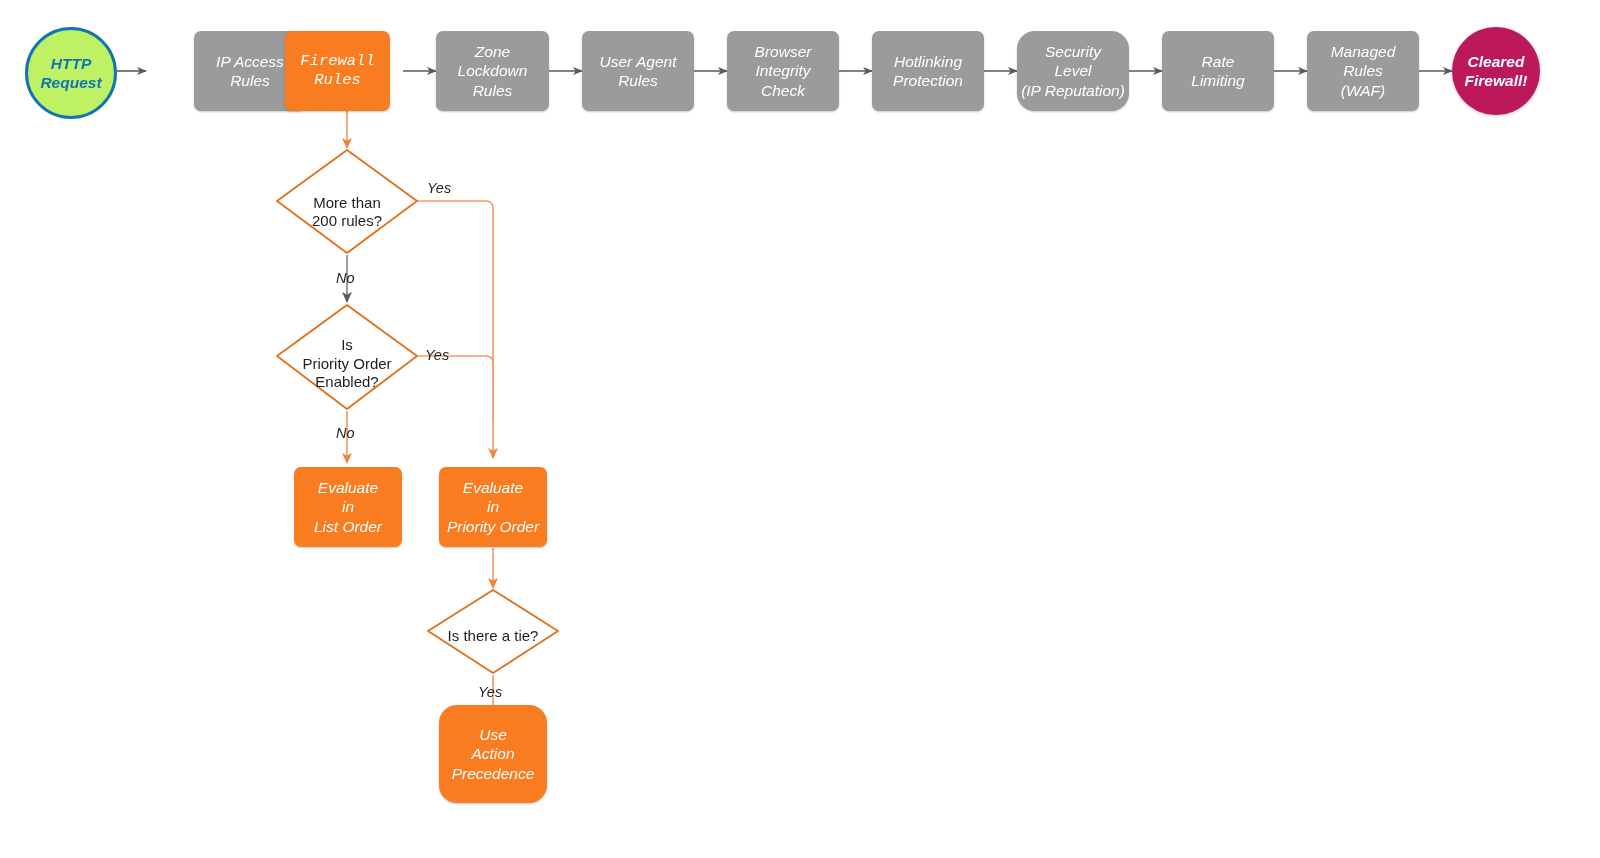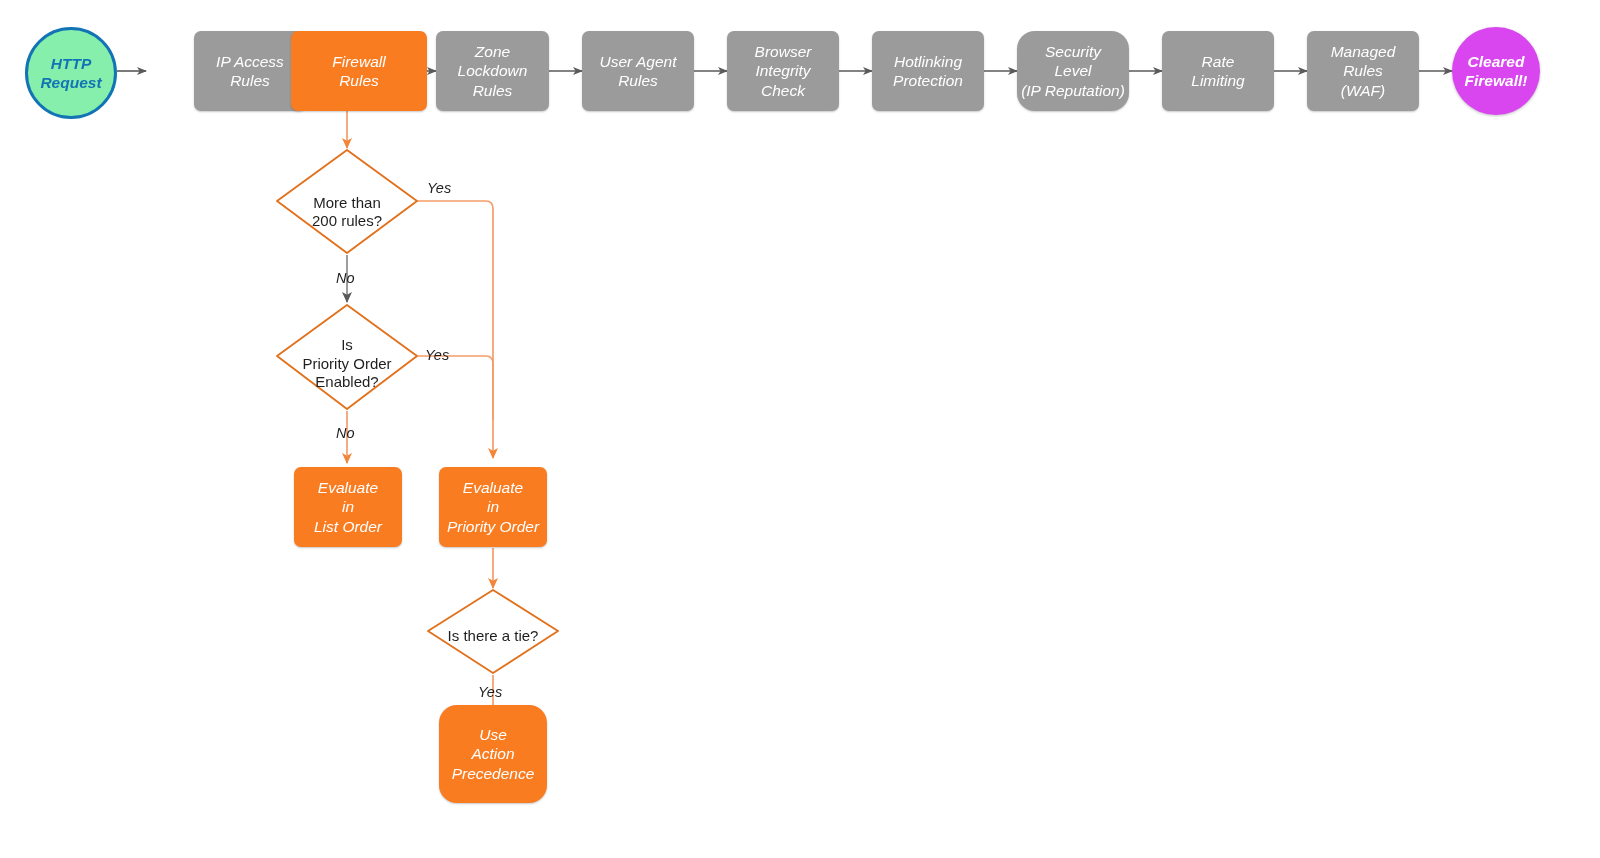--- a/index.html
+++ b/index.html
@@ -43,26 +43,26 @@
   }
   .node-gray { background: #9b9b9b; }
   .node-orange { background: #f97c21; }
   .node-terminator {
     border-radius: 50%;
     font-style: italic;
     font-weight: bold;
     font-size: 15.5px;
   }
   .term-start {
-    background: #86efac;
+    background: #bef264;
     border: 3.5px solid #1374b5;
     color: #1374b5;
   }
   .term-end {
-    background: #d946ef;
+    background: #be185d;
     border: none;
     color: #ffffff;
     box-shadow: 0 1px 3px rgba(0,0,0,0.25);
   }
   .node-decision-label {
     position: absolute;
     display: flex;
     align-items: flex-end;
     justify-content: center;
     text-align: center;
@@ -140,21 +140,21 @@
   <div class="node node-terminator term-start" style="left:25px; top:27px; width:92px; height:92px;">
     <span>HTTP
 Request</span>
   </div>
 
   <div class="node node-process node-gray" style="left:146px; top:31px; width:112px; height:80px;margin-left:48px;">
     <span>IP Access
 Rules</span>
   </div>
 
-  <div class="node node-process node-orange" style="left:291px; top:31px; width:136px; height:80px;">
+  <div class="node node-process node-orange" style="left:285px; top:31px; width:105px; height:80px;font-family:Liberation Mono, monospace;">
     <span>Firewall
 Rules</span>
   </div>
 
   <div class="node node-process node-gray" style="left:436px; top:31px; width:113px; height:80px;">
     <span>Zone
 Lockdown
 Rules</span>
   </div>
 

